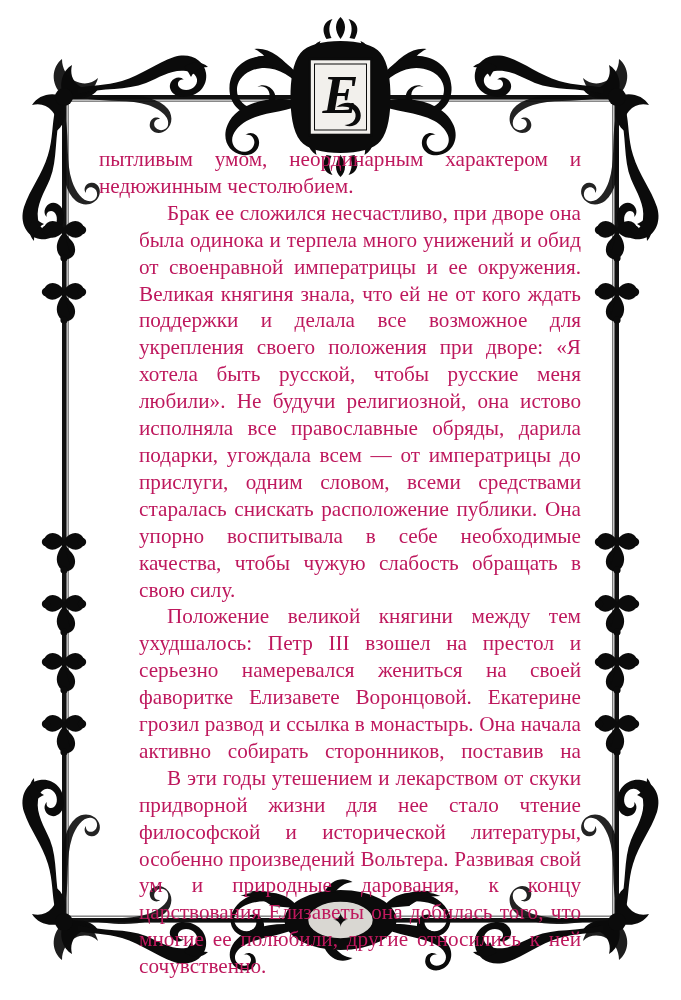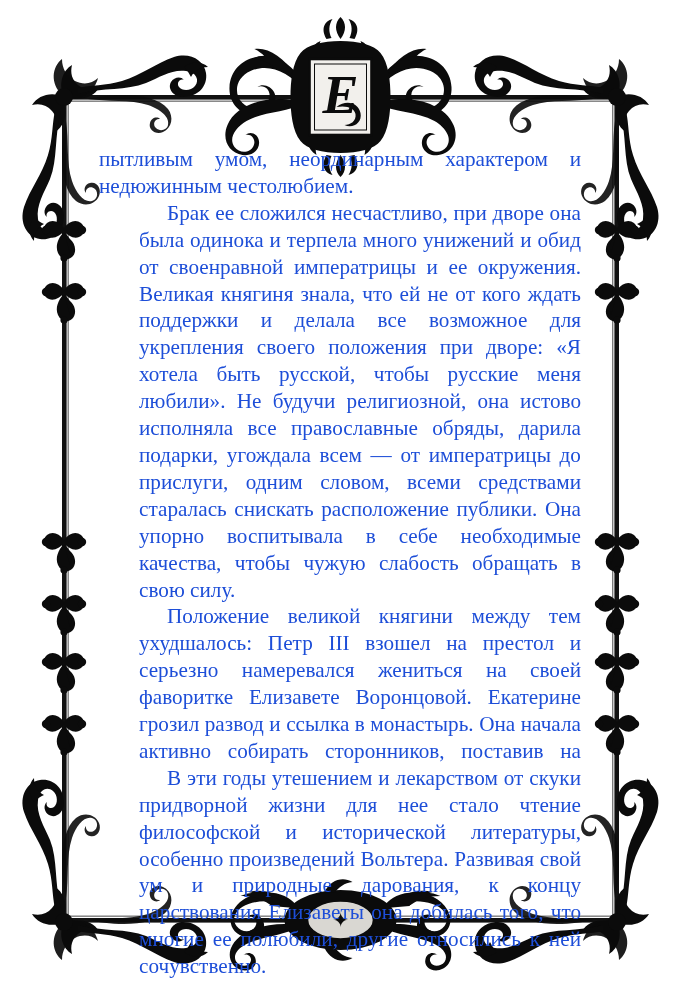--- a/index.html
+++ b/index.html
@@ -42,21 +42,21 @@
   }
 
   .para {
     margin: 0;
     font-size: 21.2px;
     line-height: 26.9px;
     text-align: justify;
     text-justify: inter-word;
     letter-spacing: 0.02px;
     word-spacing: 0px;
-    color: #1d4ed8;
+    color: #be185d;
     hyphens: manual;
   }
   .para + .para { margin-top: 0; }
   .para.indent { text-indent: 28px; margin-left: 40px; }
   
   .para.justify-last {
     text-align-last: justify;
   }
 </style>
 </head>

